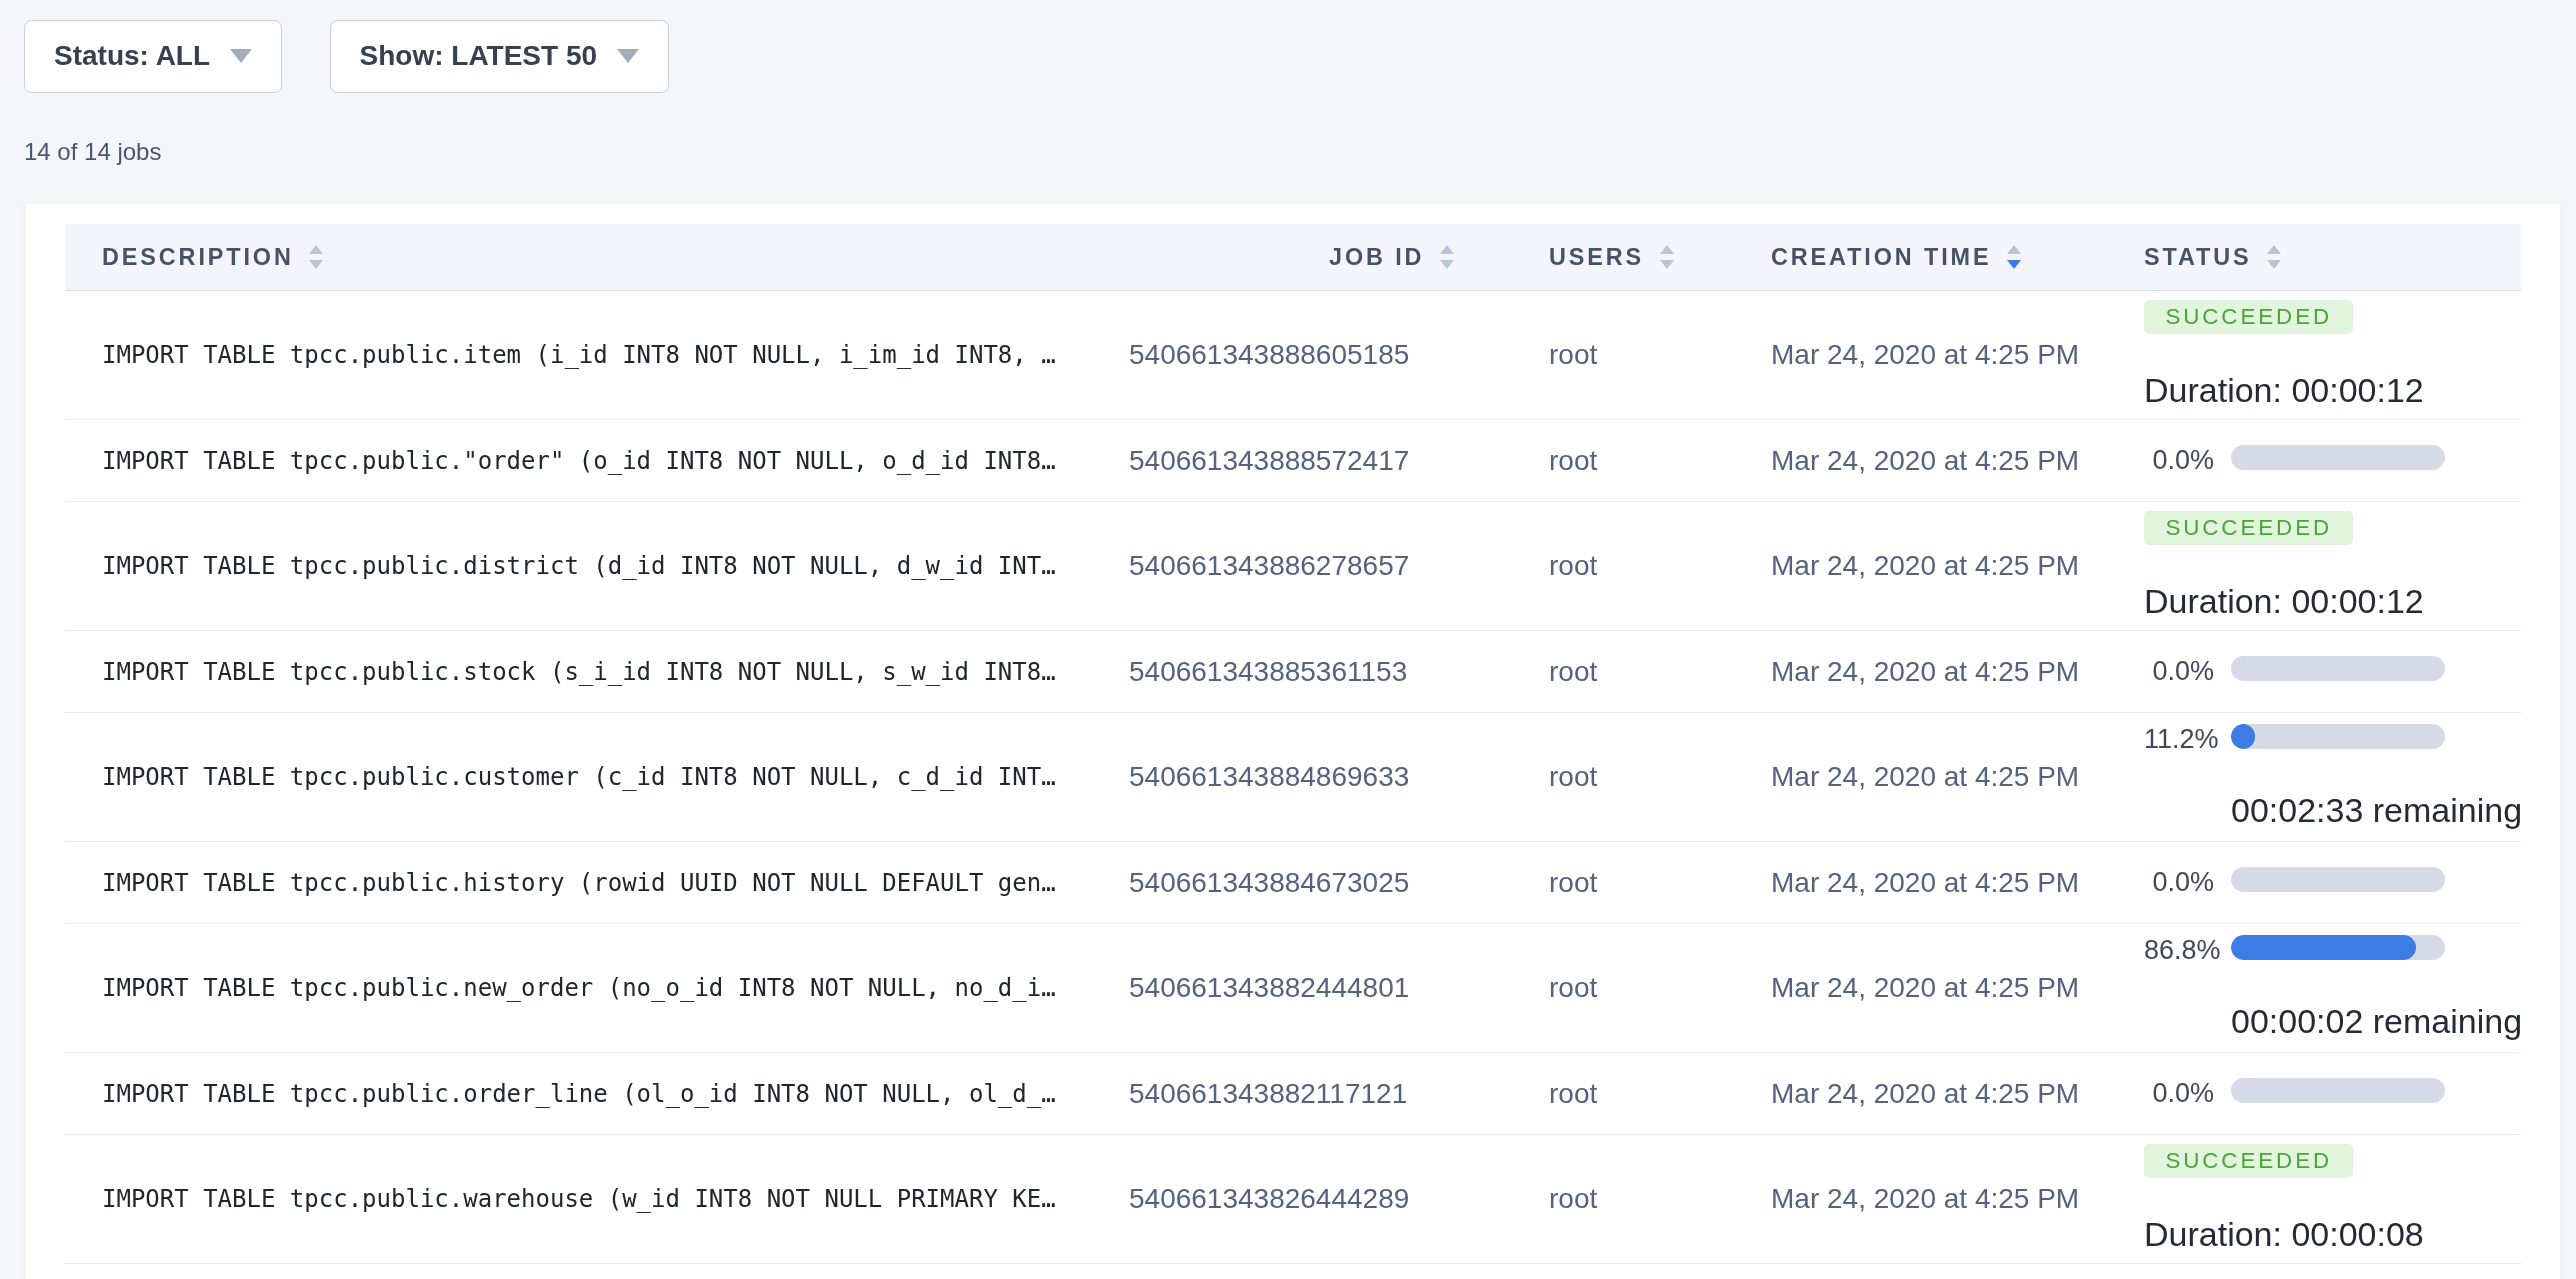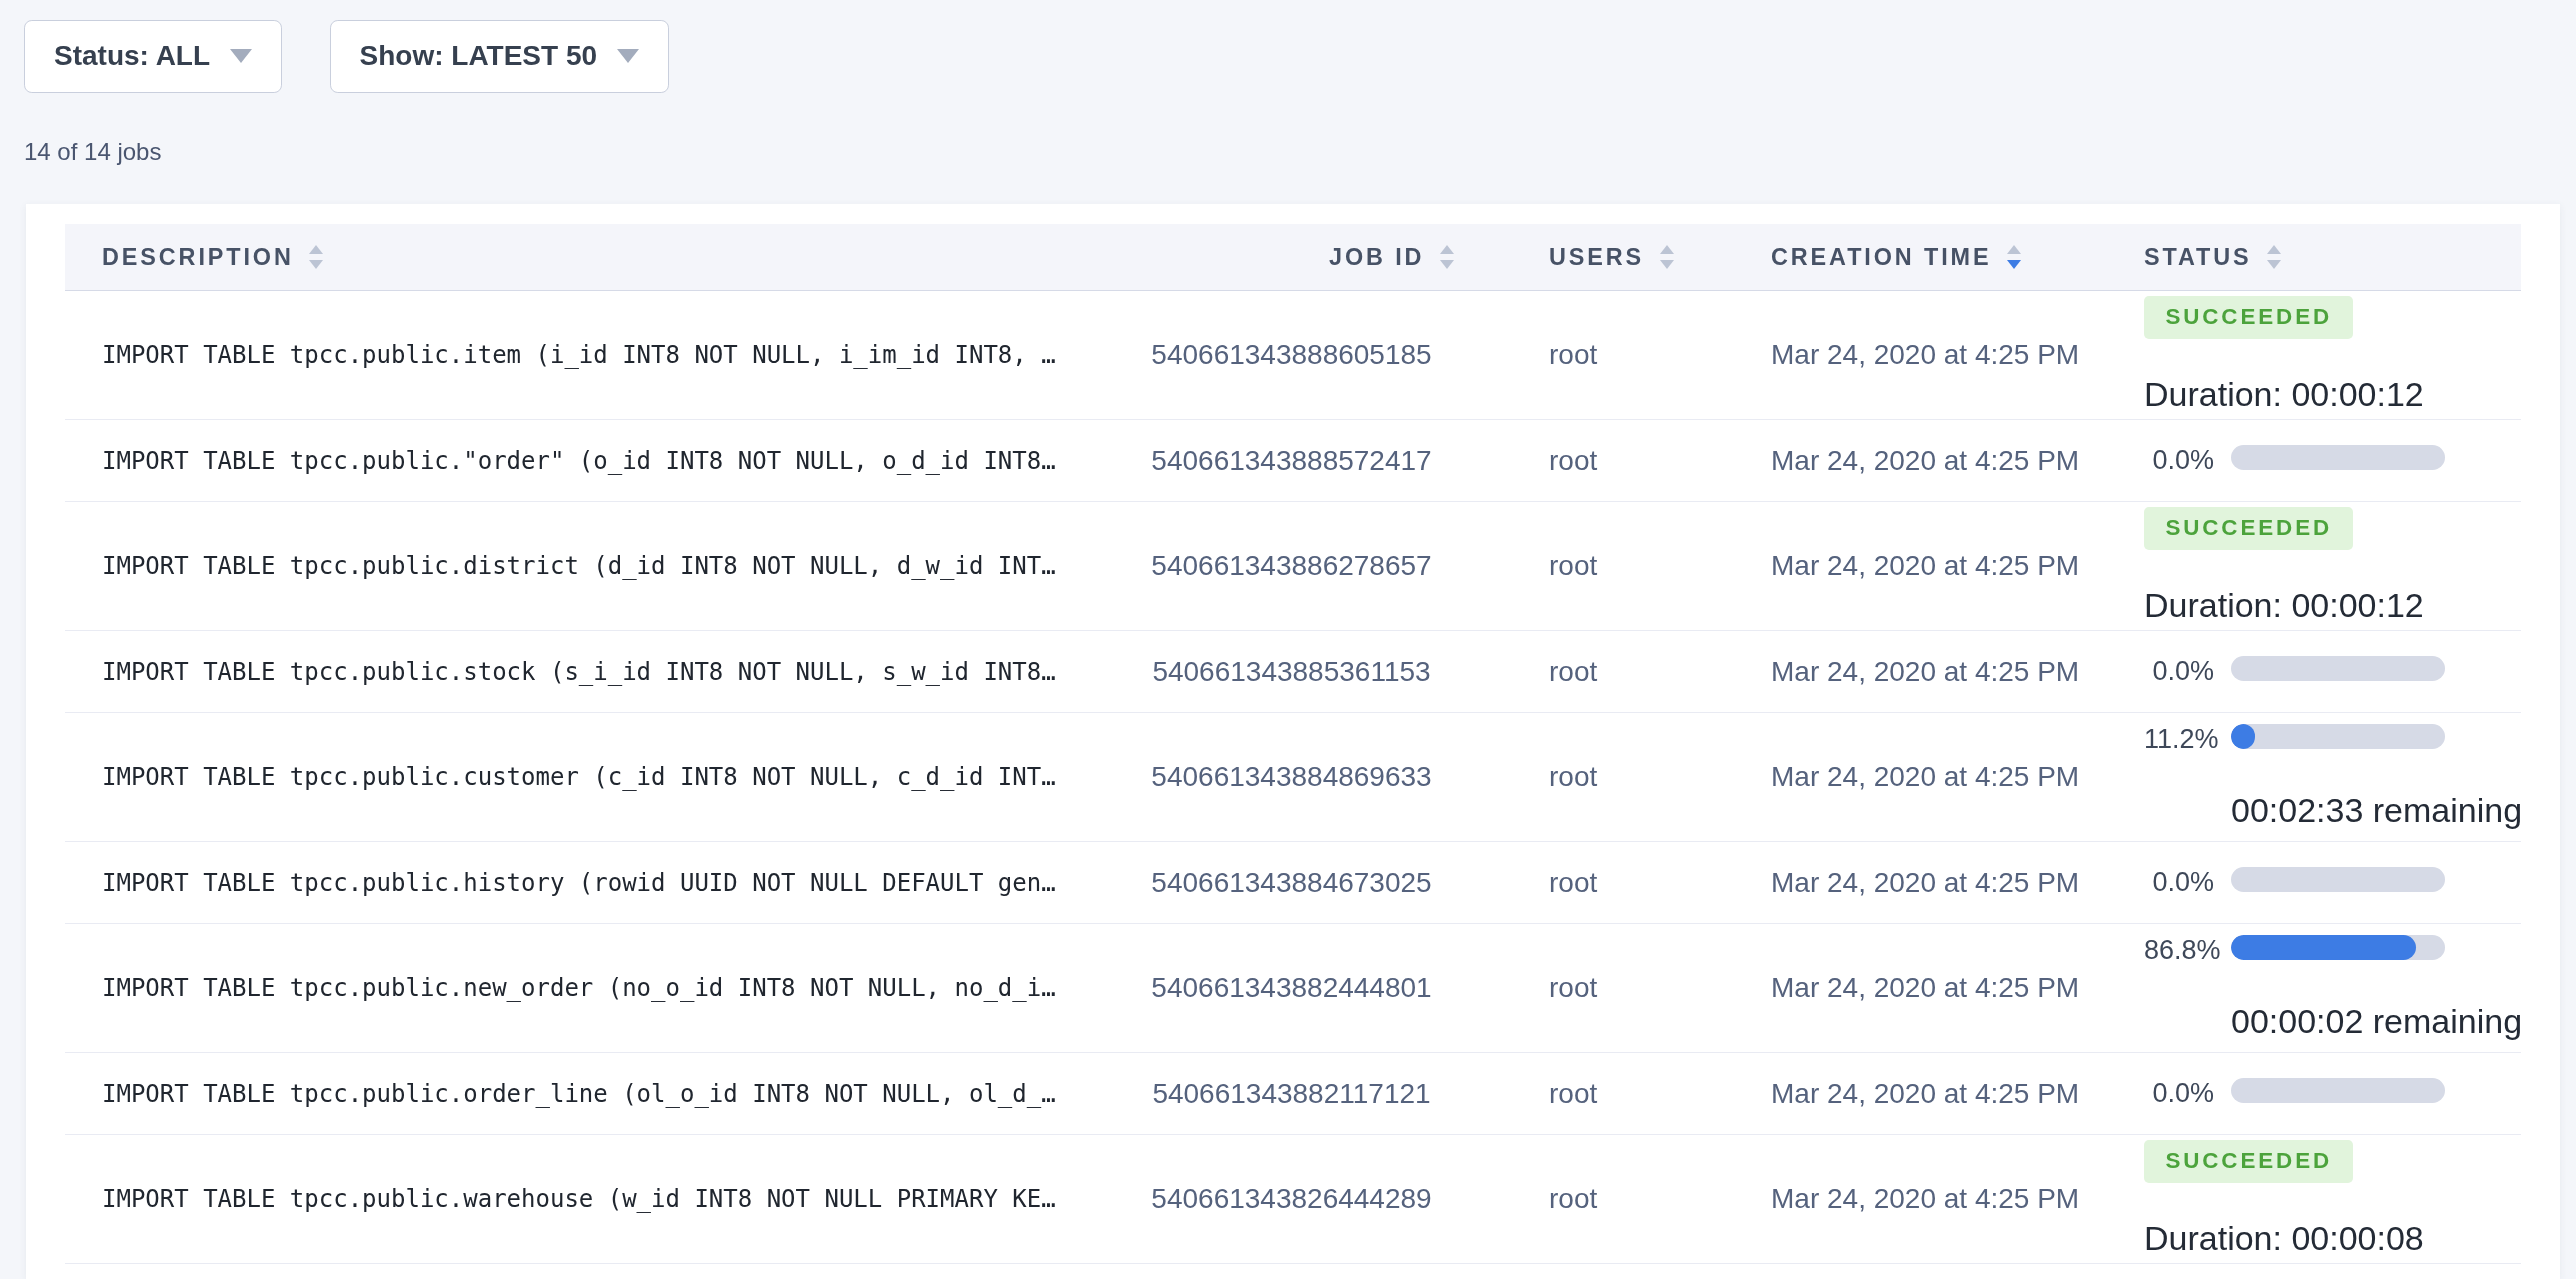--- a/index.html
+++ b/index.html
@@ -51,32 +51,32 @@
   .tri.down.active{border-top-color:#3D7CE4;}
   
   .trow{align-items:center;border-bottom:1.9px solid #E9EBF3;}
   .trow.tall{height:128px;}
   .trow.short{height:81px;}
   .cell{white-space:nowrap;overflow:hidden;}
   .desc{
     font-family:"DejaVu Sans Mono", monospace;
     font-size:24px;color:#20262F;padding-left:37px;
   }
-  .jobid{font-size:28px;color:#55627D;text-align:center;padding-right:35px;}
+  .jobid{font-size:28px;color:#55627D;text-align:left;padding-right:35px;}
   .users{font-size:28px;color:#55627D;padding-left:60px;}
   .ctime{font-size:28px;color:#55627D;padding-left:58px;}
   .status{
     padding-left:42px;align-self:stretch;
     display:flex;flex-direction:column;justify-content:center;
     align-items:flex-start;gap:16.6px;
   }
   .badge{
-    display:inline-flex;align-items:center;height:43px;padding:0 21.4px;
+    display:inline-flex;align-items:center;height:34px;padding:0 21.4px;
     background:#E1F4DC;border-radius:4.9px;
-    font-size:22.4px;font-weight:700;letter-spacing:2.9px;color:#4CA33C;
+    font-size:22.4px;font-weight:400;letter-spacing:2.9px;color:#4CA33C;
   }
   .detail{font-size:34px;color:#242B36;margin-top:20px;}
   .detail.remaining{margin-left:87px;}
   .progress-line{display:flex;align-items:flex-start;}
   .pct{width:70px;text-align:right;font-size:27px;color:#3E4859;margin-right:16.6px;}
   .track{
     display:block;width:214px;height:25px;border-radius:12.7px;
     background:#D6DAE6;overflow:hidden;
   }
   .fill{display:block;height:100%;background:#3D7CE4;border-radius:12.7px;}

